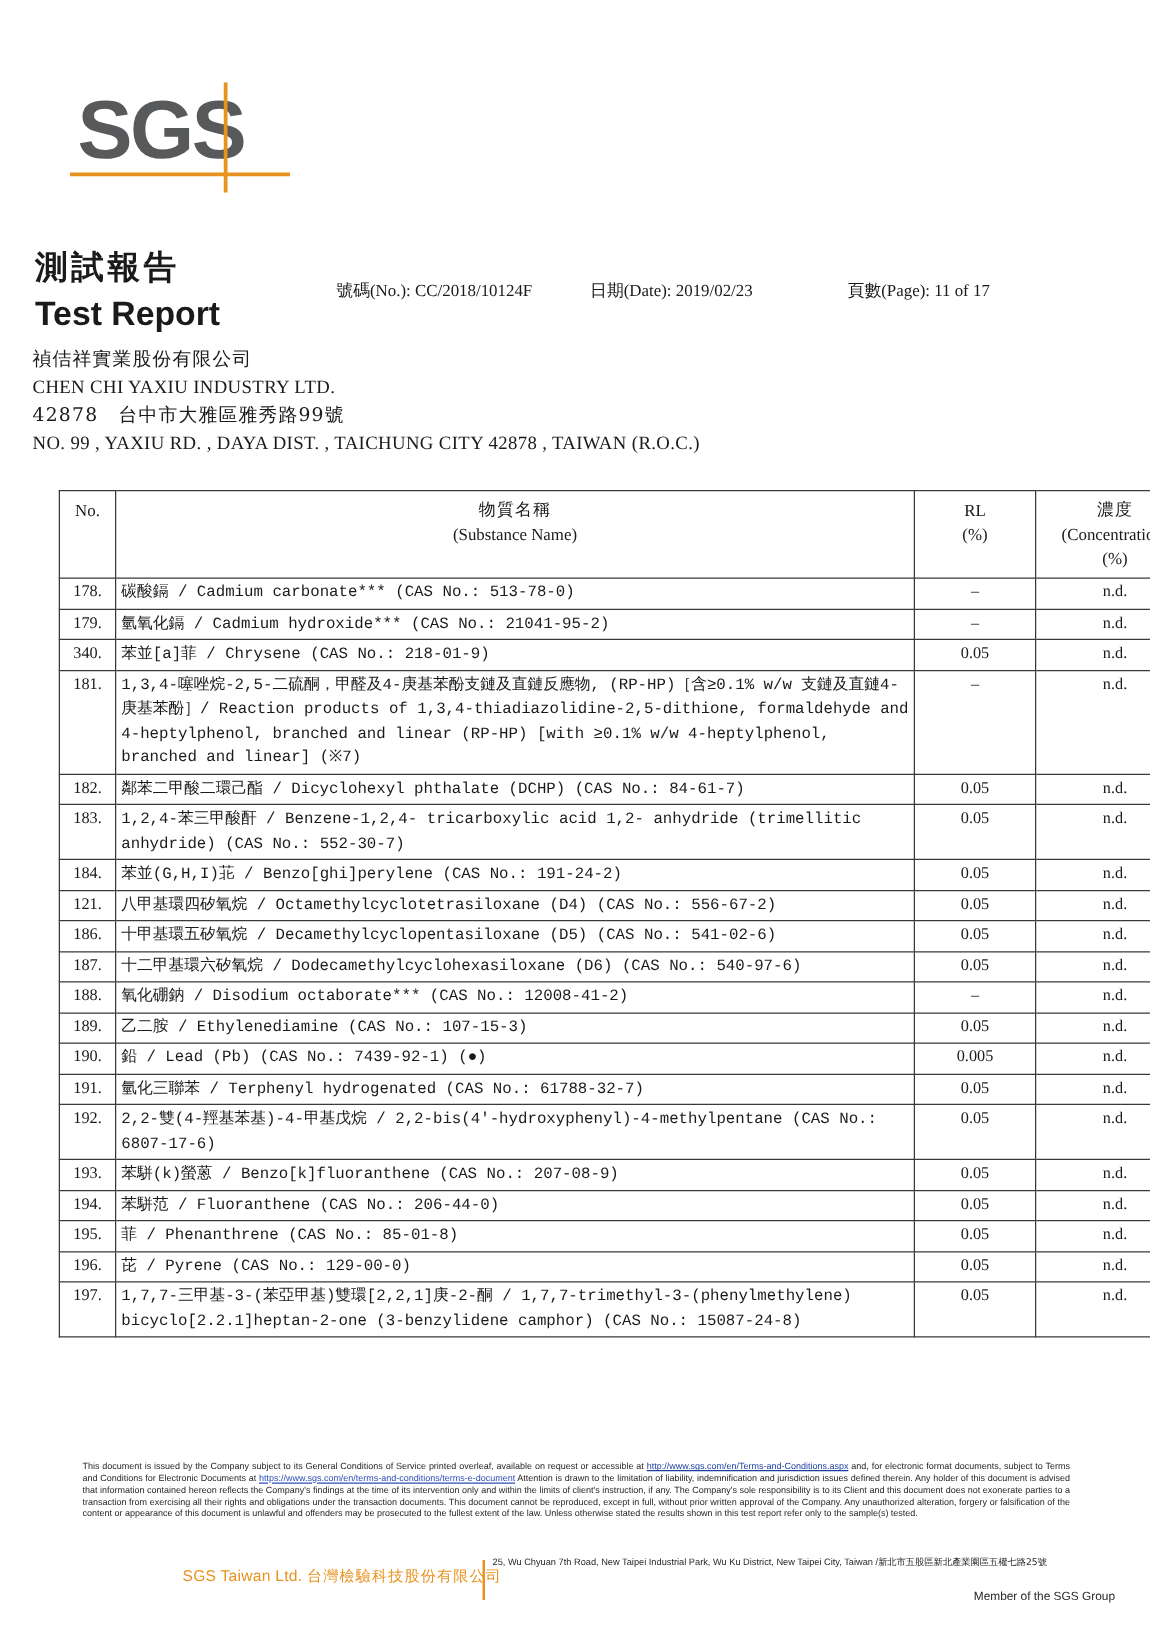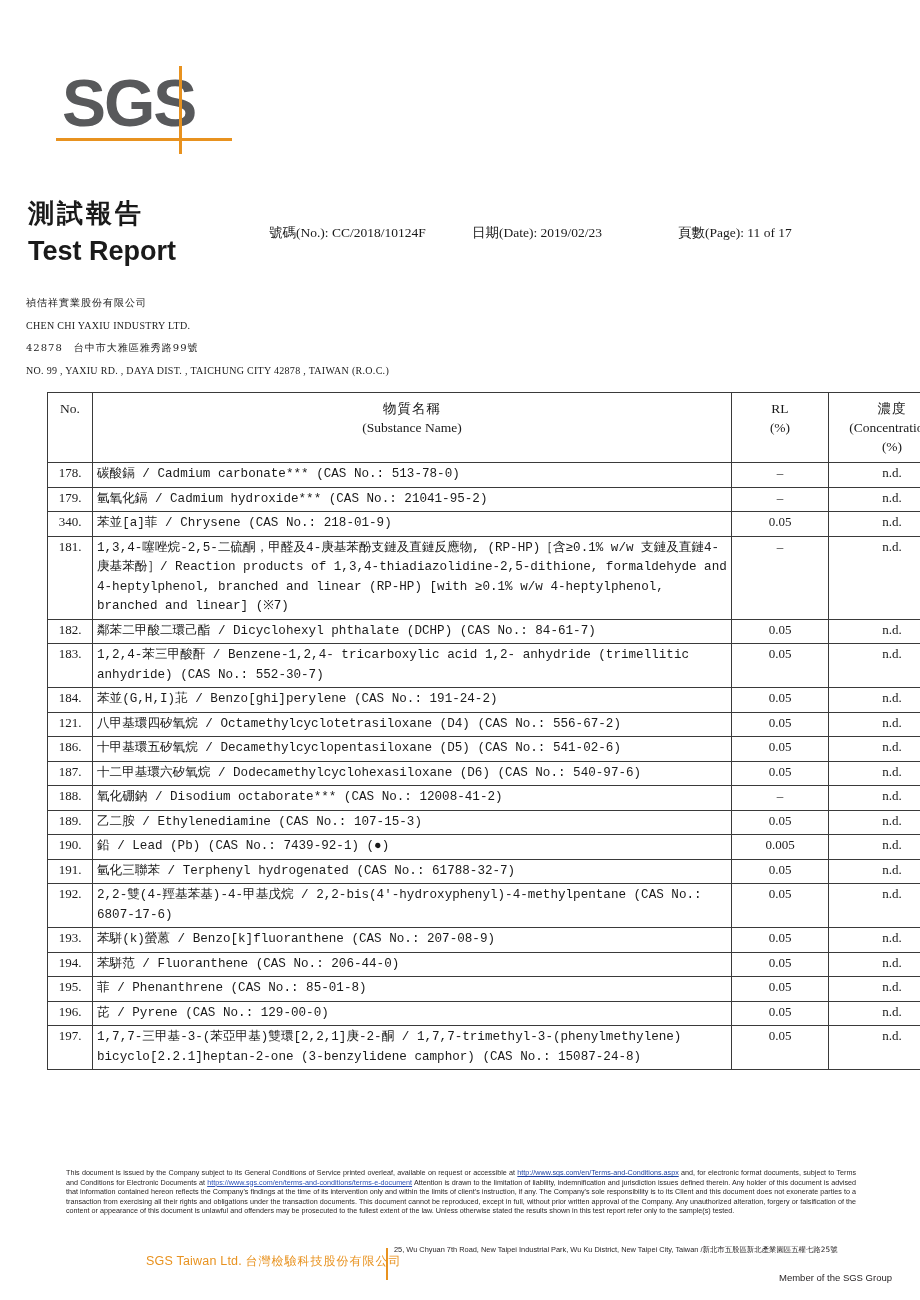--- a/index.html
+++ b/index.html
@@ -87,22 +87,22 @@
     white-space: nowrap;
   }
   .hdr-no   { left: 269px; }
   .hdr-date { left: 472px; }
   .hdr-page { left: 678px; }
 
   
   .addr {
     position: absolute;
     left: 26px;
-    top: 292px;
-    font-size: 10px;
+    top: 276px;
+    font-size: 15px;
     line-height: 22.5px;
     white-space: nowrap;
   }
   .addr div { letter-spacing: 0.3px; }
   .addr .cn { font-family: "DejaVu Serif", "Liberation Serif", serif; letter-spacing: 1px; }
 
   
   .tbl-wrap {
     position: absolute;
     left: 16px;

